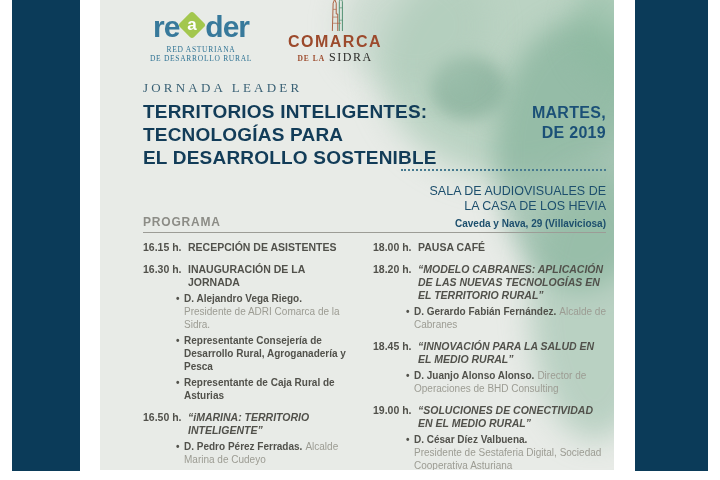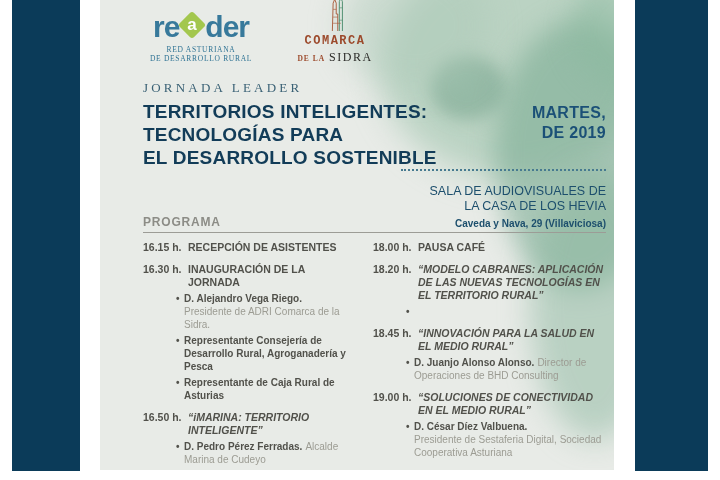--- a/index.html
+++ b/index.html
@@ -37,21 +37,21 @@
   .reader-diamond .a{
     position:absolute;inset:0;transform:rotate(-45deg);
     color:#ffffff;font-size:17px;font-weight:bold;line-height:20px;text-align:center;letter-spacing:0;
   }
   .reader-tagline{
     margin-top:3px;font-family:"Liberation Serif",serif;font-size:7.5px;line-height:9px;
     color:#2f7394;letter-spacing:.7px;
   }
   .comarca-logo{position:absolute;left:180px;top:0;width:110px;text-align:center;}
   .comarca-tower{height:34px;margin-top:-3px;}
-  .comarca-l1{font-family:Liberation Mono, monospace;color:#9c4a2c;font-size:12px;line-height:13px;letter-spacing:1.5px;font-weight:bold;}
+  .comarca-l1{font-family:Liberation Sans, sans-serif;color:#9c4a2c;font-size:16px;line-height:13px;letter-spacing:1.5px;font-weight:bold;}
   .comarca-l2{font-family:"Liberation Serif",serif;color:#2b2b28;line-height:15px;}
   .comarca-l2 .small{font-size:7.5px;color:#9c4a2c;letter-spacing:1px;font-weight:bold;}
   .comarca-l2 .big{font-size:12px;letter-spacing:1.5px;}
 
   
   .title-block{position:absolute;left:43px;top:80px;}
   .kicker{font-family:"Liberation Serif",serif;font-size:13px;color:#3a6175;letter-spacing:3.2px;}
   .main-title{margin-top:4px;font-size:19px;line-height:23px;font-weight:800;color:#123c58;letter-spacing:.2px;}
 
   .date-block{position:absolute;right:8px;top:103px;text-align:right;
@@ -180,20 +180,21 @@
               <span class="prog-title">PAUSA CAFÉ</span>
             </div>
           </div>
           <div class="prog-item">
             <div class="prog-head">
               <span class="prog-time">18.20 h.</span>
               <span class="prog-title it">“MODELO CABRANES: APLICACIÓN DE LAS NUEVAS TECNOLOGÍAS EN EL TERRITORIO RURAL”</span>
             </div>
             <div class="entry">
               <span class="marker">•</span>
+              <span class="etext"><b>D. Gerardo Fabián Fernández.</b><span class="light">Alcalde de Cabranes</span></span>
             </div>
           </div>
           <div class="prog-item">
             <div class="prog-head">
               <span class="prog-time">18.45 h.</span>
               <span class="prog-title it">“INNOVACIÓN PARA LA SALUD EN EL MEDIO RURAL”</span>
             </div>
             <div class="entry">
               <span class="marker">•</span>
               <span class="etext"><b>D. Juanjo Alonso Alonso.</b><span class="light">Director de Operaciones de BHD Consulting</span></span>

